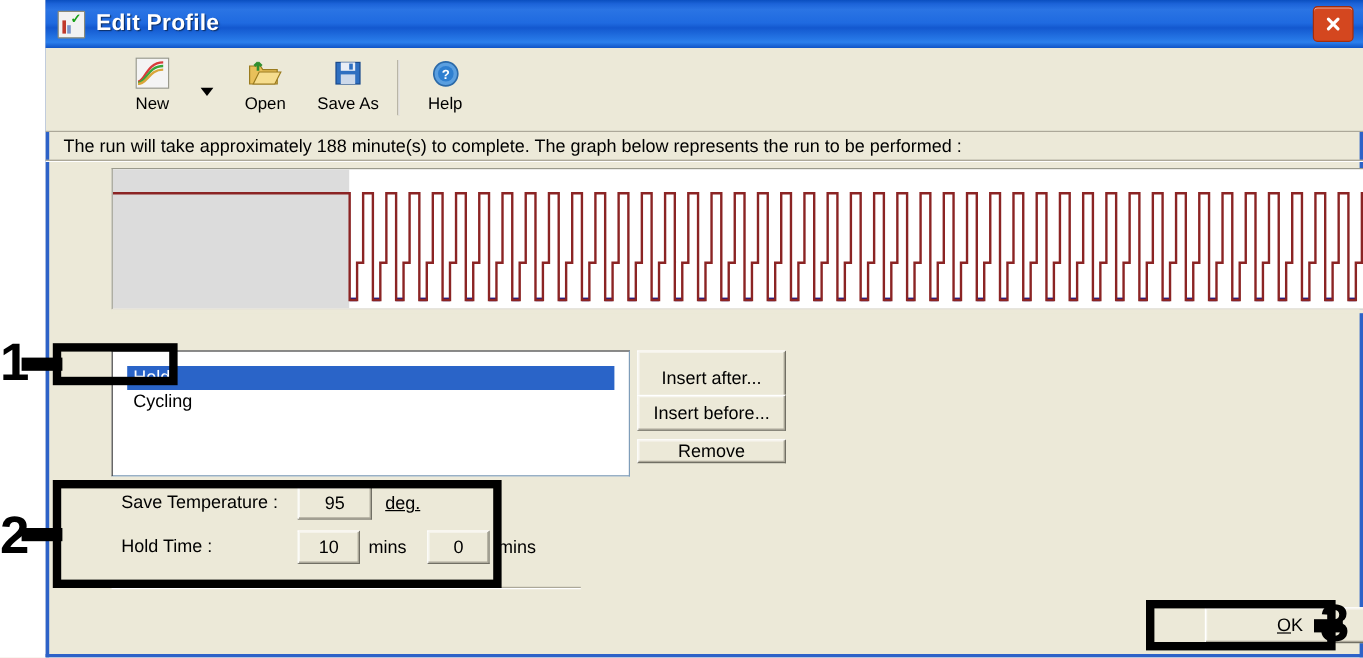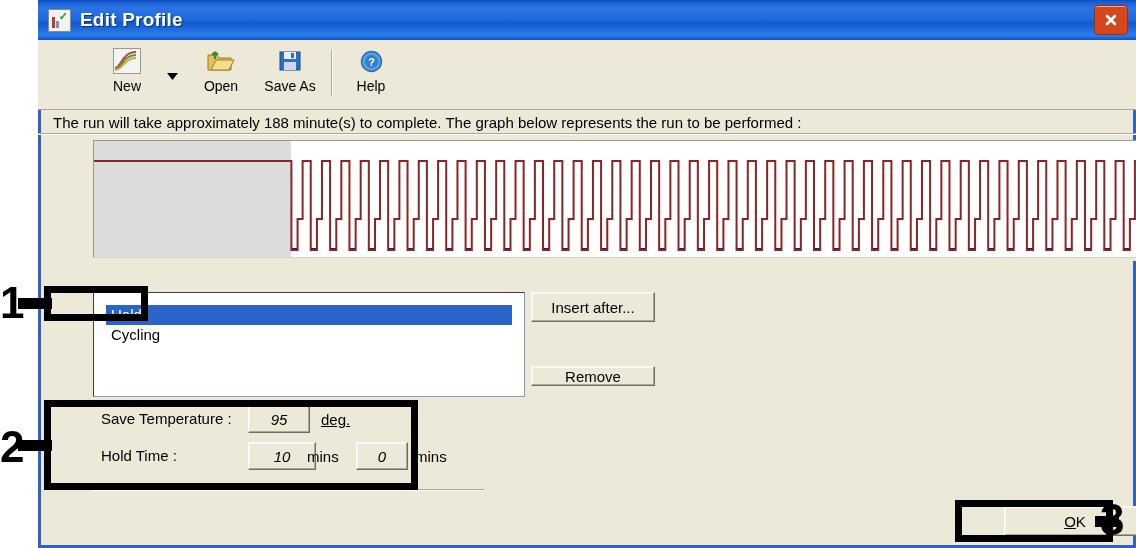--- a/index.html
+++ b/index.html
@@ -125,36 +125,36 @@
 
   
   .btn{
     position:absolute;background:#ece9d8;
     border:1px solid #ffffff;border-right-color:#716f64;border-bottom-color:#716f64;
     box-shadow:inset -1px -1px 0 #aca899, inset 1px 1px 0 #f7f6f0;
     font-size:15px;color:#000;font-family:"Liberation Sans",sans-serif;
     display:flex;align-items:center;justify-content:center;cursor:pointer;
     box-sizing:border-box;
   }
-  #btn-insert-after{left:490px;top:292px;width:124px;height:30px;}
+  #btn-insert-after{left:490px;top:292px;width:124px;height:46px;}
   #btn-insert-before{left:490px;top:329px;width:124px;height:30px;}
   #btn-remove{left:490px;top:366px;width:124px;height:20px;}
 
   
   #hold-panel{position:absolute;left:52px;top:404px;width:360px;height:76px;}
   .fld-label{
     position:absolute;font-size:15px;color:#000;
     font-family:"Liberation Sans",sans-serif;white-space:nowrap;
   }
   .numbox{
     position:absolute;background:#ece9d8;
     border:1px solid #ffffff;border-right-color:#716f64;border-bottom-color:#716f64;
     box-shadow:inset -1px -1px 0 #aca899, inset 1px 1px 0 #f7f6f0;
     font-size:15px;color:#000;font-family:"Liberation Sans",sans-serif;
-    display:flex;align-items:center;justify-content:center;cursor:text;box-sizing:border-box;font-style:italic;
+    display:flex;align-items:center;justify-content:center;cursor:text;box-sizing:border-box;
   }
   .unit{position:absolute;font-size:15px;color:#000;font-family:"Liberation Sans",sans-serif;}
 
   #bottom-sep{
     position:absolute;left:52px;top:489px;width:391px;height:2px;
     background:linear-gradient(to bottom,#aca899 0 1px,#ffffff 1px 2px);
   }
 
   
   #btn-ok{
@@ -308,29 +308,30 @@
       </svg>
   </div>
   <div id="graph-bottom-edge"></div>
 
   <div id="listbox">
     <div class="li sel">Hold</div>
     <div class="li">Cycling</div>
   </div>
 
   <div class="btn" id="btn-insert-after">Insert after...</div>
+  <div class="btn" id="btn-insert-before">Insert before...</div>
   <div class="btn" id="btn-remove">Remove</div>
 
   <div id="hold-panel">
     <div class="fld-label" style="left:8px;top:6px;">Save Temperature :</div>
     <div class="numbox" style="left:155px;top:1px;width:62px;height:28px;">95</div>
     <div class="unit" style="left:228px;top:7px;text-decoration:underline;">deg.</div>
 
     <div class="fld-label" style="left:8px;top:43px;">Hold Time :</div>
-    <div class="numbox" style="left:155px;top:38px;width:68px;height:28px;">10</div>
+    <div class="numbox" style="left:155px;top:38px;width:52px;height:28px;">10</div>
     <div class="unit" style="left:214px;top:44px;">mins</div>
     <div class="numbox" style="left:263px;top:38px;width:52px;height:28px;">0</div>
     <div class="unit" style="left:322px;top:44px;">mins</div>
   </div>
 
   <div id="bottom-sep"></div>
 
   <div class="btn" id="btn-ok">
     <span><u>O</u><span id="ok-rest">K</span></span>
   </div>

